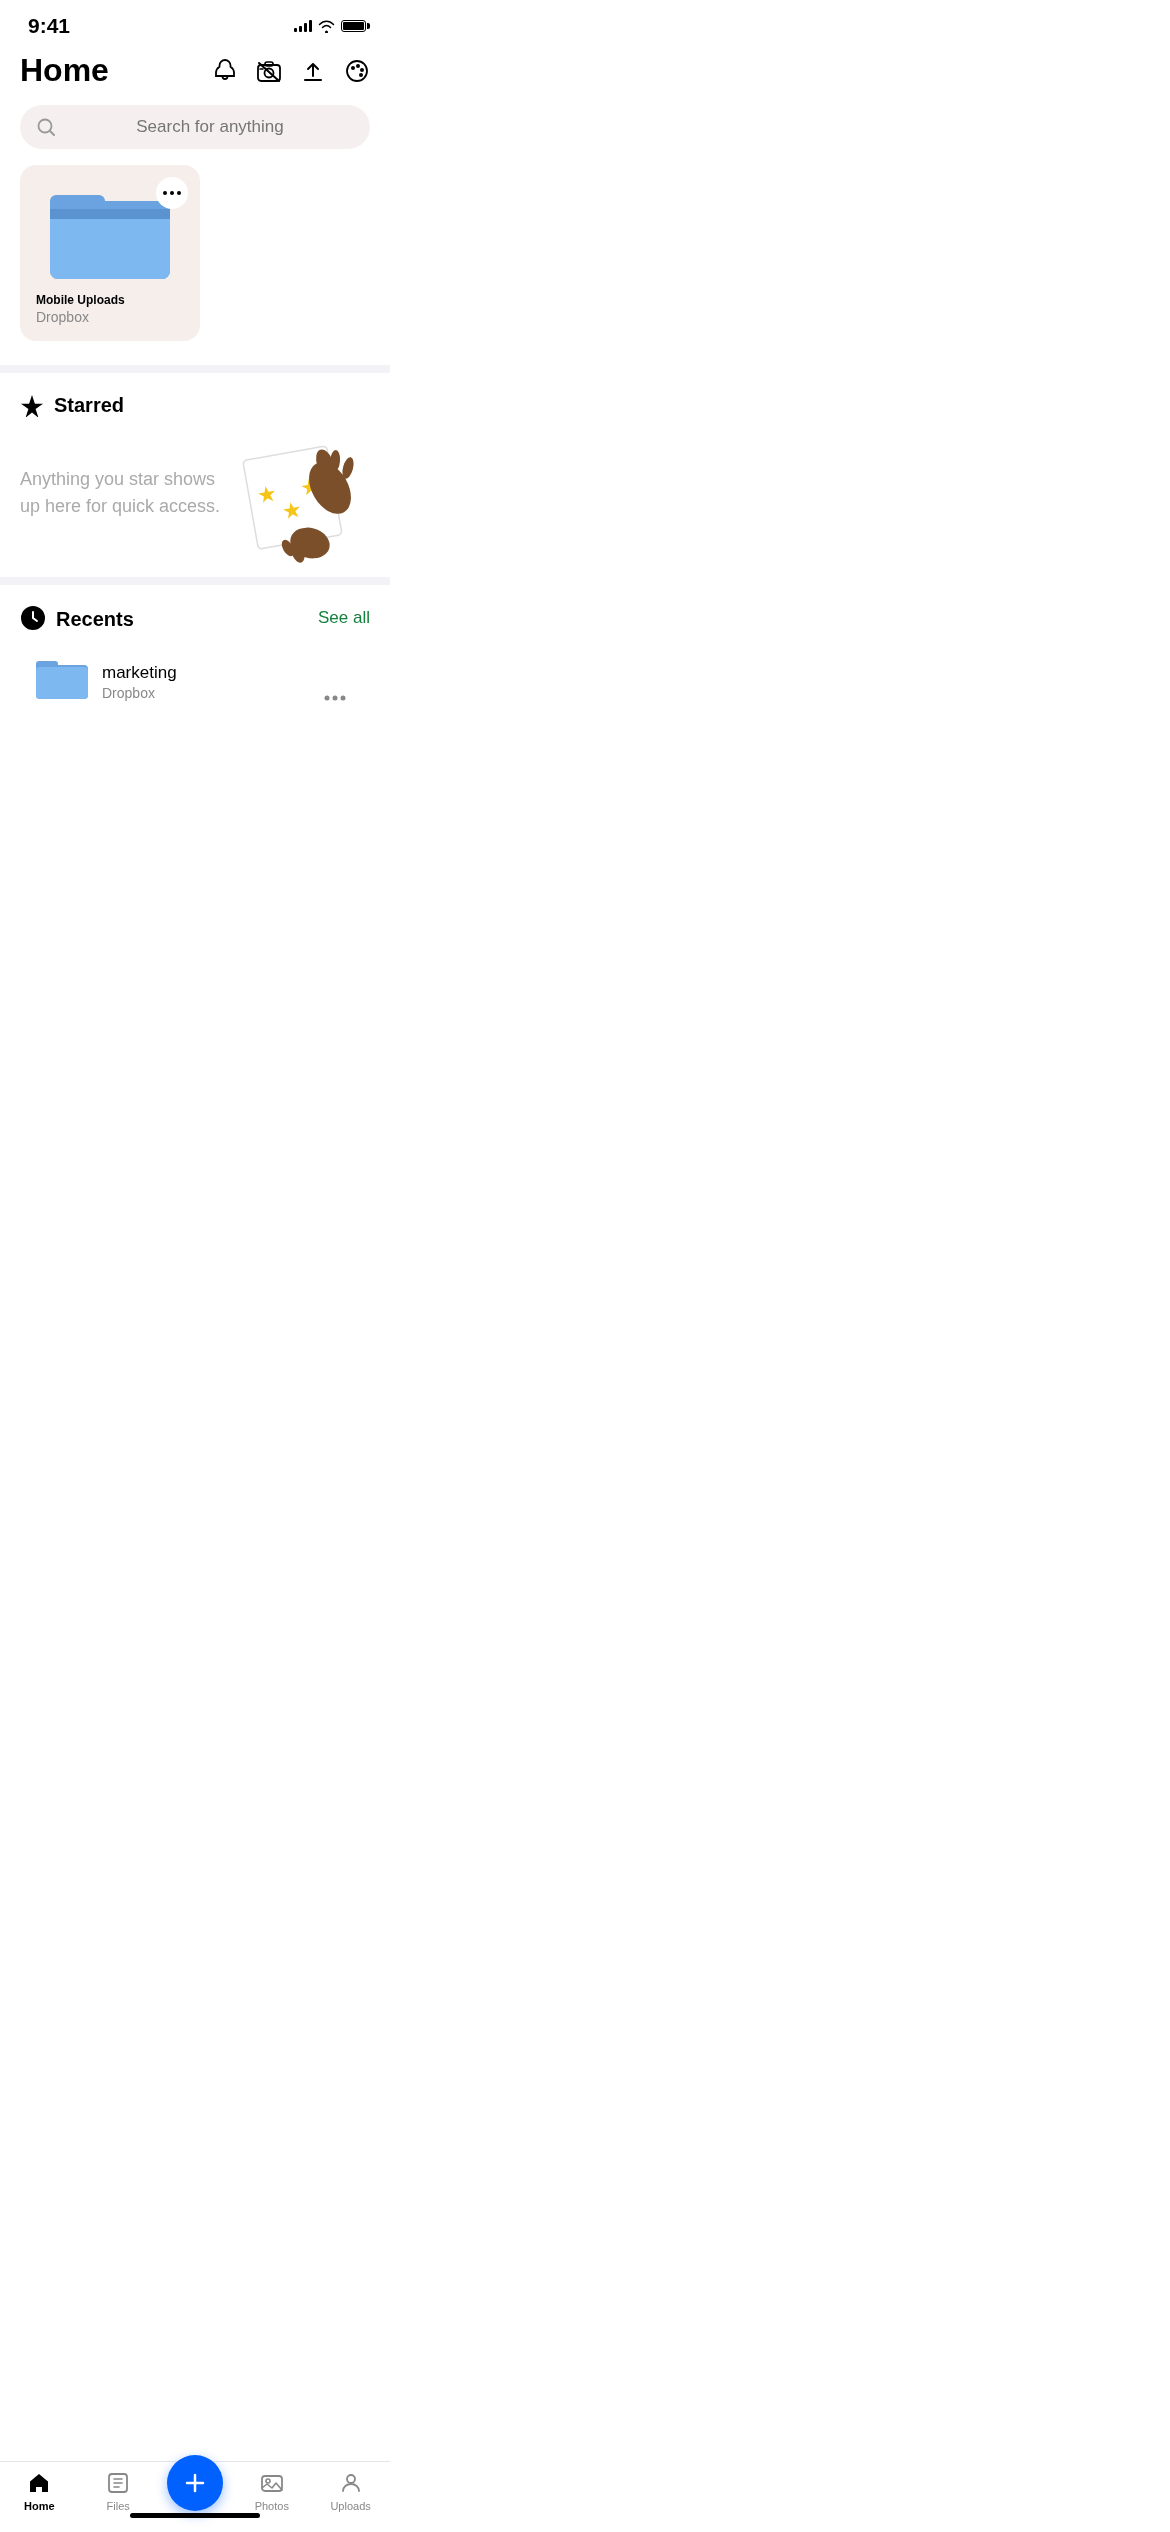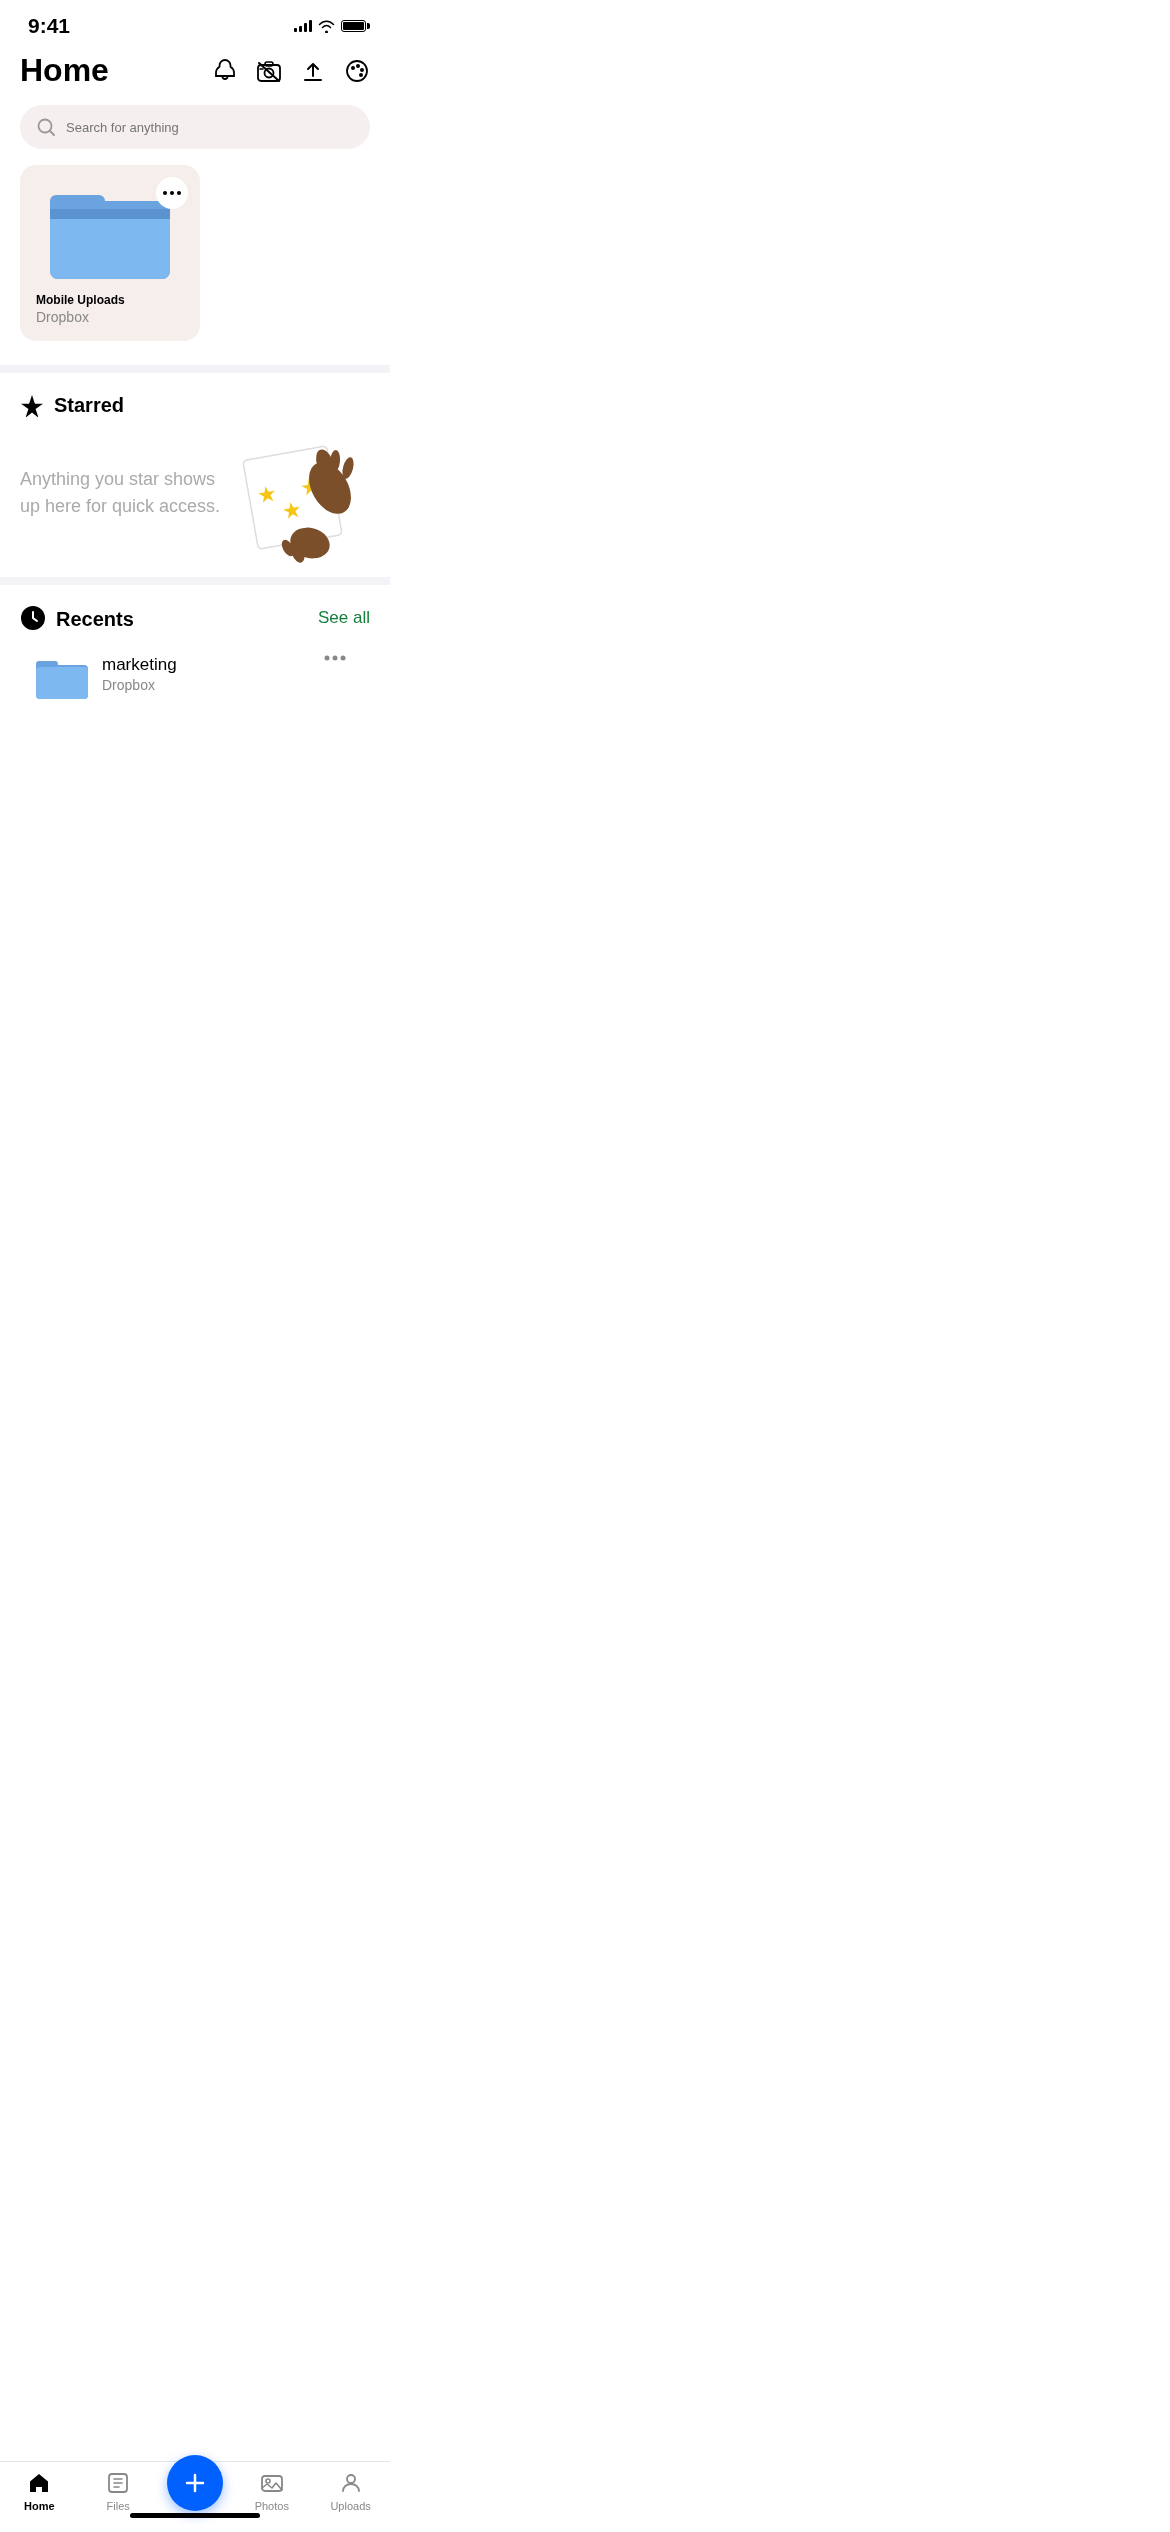--- a/index.html
+++ b/index.html
@@ -108,24 +108,25 @@
       display: flex;
       align-items: center;
       background: #f5f0ef;
       border-radius: 28px;
       padding: 12px 16px;
       gap: 10px;
     }
     .search-input {
       border: none;
       background: transparent;
-      font-size: 13px;
+      font-size: 17px;
       color: #999;
       flex: 1;
       outline: none;
+      text-align: center;
     }
 
     
     .section-header {
       display: flex;
       align-items: center;
       gap: 10px;
       padding: 8px 20px 14px 20px;
     }
     .section-title {
@@ -224,21 +225,21 @@
     }
     .see-all {
       font-size: 17px;
       color: #15803d;
       cursor: pointer;
       text-decoration: none;
       text-align: center;
     }
     .recent-item {
       display: flex;
-      align-items: flex-start;
+      align-items: flex-end;
       gap: 14px;
       padding: 8px 16px;
     }
     .recent-folder-icon {
       width: 52px;
       height: 46px;
       flex-shrink: 0;
     }
     .recent-info {
       flex: 1;

